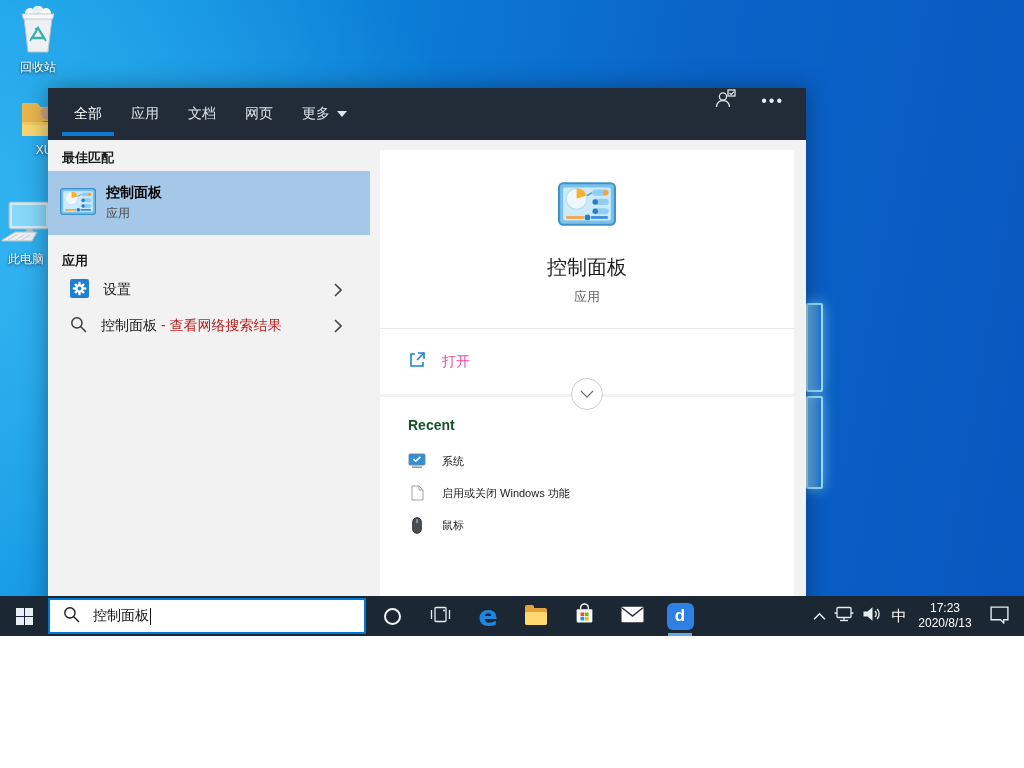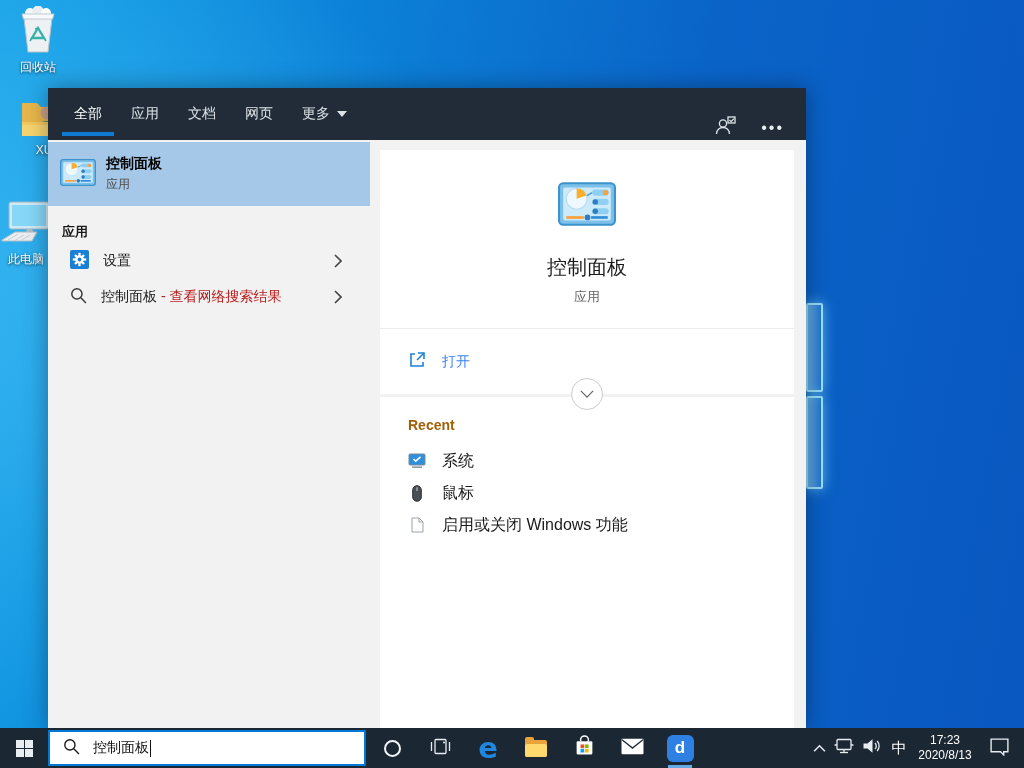--- a/index.html
+++ b/index.html
@@ -1,18 +1,18 @@
 <!DOCTYPE html>
 <html><head>
 <meta charset="utf-8">
 <style>
   * { margin:0; padding:0; box-sizing:border-box; }
   html,body { width:1024px; height:768px; overflow:hidden; }
   body { font-family:"Liberation Sans","DejaVu Sans",sans-serif; }
-  .screen { position:relative; width:1024px; height:768px; overflow:hidden;
+  .screen { position:relative; width:1024px; height:636px; overflow:hidden;
     background:
       radial-gradient(1100px 820px at -12% 38%, #38b6f2 0%, rgba(56,182,242,0) 55%),
       linear-gradient(100deg, #14a0e6 0%, #0c82d8 30%, #0a64c8 62%, #0957c0 100%);
     text-decoration: underline;
   }
   
   .pane { position:absolute; width:17px;
     background:linear-gradient(to right, rgba(190,245,255,.5), rgba(120,200,250,.22));
     border:2px solid rgba(170,240,255,.8); border-radius:2px;
     box-shadow:0 0 14px rgba(140,230,255,.65); }
@@ -22,21 +22,21 @@
   
   .dicon { position:absolute; width:64px; text-align:center; color:#fff; font-size:12px; }
   .dicon .lbl { display:block; margin-top:2px; text-shadow:0 1px 3px rgba(0,0,0,.75); }
   .dicon-bin { left:6px; top:6px; }
   .dicon-folder { left:12px; top:96px; }
   .dicon-pc { left:-6px; top:200px; }
 
   
   .panel { position:absolute; left:48px; top:88px; width:758px; height:640px;
     box-shadow:0 0 22px rgba(0,0,0,.35); }
-  .panel-header { height:52px; background:#212c38; display:flex; align-items:flex-end;
+  .panel-header { height:52px; background:#212c38; display:flex; align-items:flex-start;
     padding:0 22px 0 14px; position:relative; }
   .tabs { display:flex; gap:5px; height:100%; }
   .tab { position:relative; display:flex; align-items:center; padding:0 12px;
     color:#dfe4e9; font-size:14px; cursor:default; }
   .tab.active { color:#fff; }
   .tab.active::after { content:""; position:absolute; left:0; right:0; bottom:4px;
     height:4px; background:#0f7ad2; }
   .caret-down { width:0; height:0; border-left:5px solid transparent;
     border-right:5px solid transparent; border-top:6px solid #dfe4e9; margin-left:7px; }
   .header-right { margin-left:auto; display:flex; align-items:center; gap:24px; }
@@ -60,27 +60,27 @@
   .right-col { flex:1; background:#f2f2f2; padding:10px 12px 0 10px; display:flex;
     flex-direction:column; position:relative; }
   .card { background:#fff; }
   .card-top { height:244px; display:flex; flex-direction:column; }
   .hero { height:178px; display:flex; flex-direction:column; align-items:center; }
   .hero .big-icon { margin-top:32px; }
   .hero-title { margin-top:24px; font-size:20px; color:#1a1a1a; }
   .hero-sub { margin-top:7px; font-size:13px; color:#666; }
   .open-row { height:66px; border-top:1px solid #eaeaea; display:flex; align-items:center;
     padding-left:28px; }
-  .open-row .txt { margin-left:16px; font-size:14px; color:#3b82f6; }
+  .open-row .txt { margin-left:16px; font-size:14px; color:#ec4899; }
   .card-gap { height:3px; }
   .card-recent { flex:1; padding:20px 0 0 28px; }
-  .recent-h { font-size:14px; font-weight:bold; color:#a16207; }
+  .recent-h { font-size:14px; font-weight:bold; color:#14532d; }
   .recent-list { margin-top:12px; }
   .r-item { height:32px; display:flex; align-items:center; }
-  .r-item .txt { margin-left:16px; font-size:16px; color:#1a1a1a; }
+  .r-item .txt { margin-left:16px; font-size:11px; color:#1a1a1a; }
   .r-item .ic { width:18px; display:flex; justify-content:center; }
   .expand-btn { position:absolute; left:201px; top:238px; width:32px; height:32px;
     border-radius:50%; background:#fff; border:1px solid #ccc; display:flex;
     align-items:center; justify-content:center; }
 
   
   .taskbar { position:absolute; left:0; bottom:0; width:1024px; height:40px;
     background:#1b2733; display:flex; align-items:center; }
   .start-btn { width:48px; height:40px; display:flex; align-items:center; justify-content:center; }
   .win-logo { width:17px; height:17px; display:grid; grid-template-columns:8px 8px;
@@ -194,20 +194,21 @@
             <path d="M15.5 5 l1.6 1.6 L20 3.6"></path>
           </svg>
         </span>
         <span class="dots">•••</span>
       </div>
     </div>
 
     <div class="panel-body">
 
       <div class="left-col">
+        <div class="sec-label">最佳匹配</div>
 
         <div class="bm-row">
           <span>
             <svg width="36" height="27" viewBox="0 0 56 42">
               <rect x="1" y="1" width="54" height="40" rx="4" fill="#7cc1ea" stroke="#3c92cc" stroke-width="2"></rect>
               <rect x="5" y="5" width="46" height="32" rx="2" fill="#cdeafa"></rect>
               <circle cx="18" cy="16" r="10" fill="#eef8fe" stroke="#b5dcf2"></circle>
               <path d="M18 16 L18 6 A10 10 0 0 1 27.5 12.8 Z" fill="#f9b02f"></path>
               <path d="M28 13 L33 10" stroke="#4a9bd6" stroke-width="1.4"></path>
               <rect x="33" y="7" width="16" height="6" rx="3" fill="#8fd0f2"></rect>
@@ -310,35 +311,35 @@
                 <svg width="18" height="16" viewBox="0 0 18 16">
                   <rect x="1" y="1" width="16" height="11" rx="1" fill="#2e8fdc" stroke="#7a8b97"></rect>
                   <path d="M5.5 6 l2.2 2.2 L12.5 3.8" stroke="#fff" stroke-width="1.6" fill="none"></path>
                   <rect x="4" y="13.4" width="10" height="1.6" fill="#8a9aa6"></rect>
                 </svg>
               </span>
               <span class="txt">系统</span>
             </div>
             <div class="r-item">
               <span class="ic">
+                <svg width="13" height="16" viewBox="0 0 13 16">
+                  <path d="M1 1 h7 l4 4 v10 H1 Z" fill="#fff" stroke="#9aa3ab"></path>
+                  <path d="M8 1 v4 h4" fill="none" stroke="#9aa3ab"></path>
+                </svg>
+              </span>
+              <span class="txt">启用或关闭 Windows 功能</span>
+            </div>
+            <div class="r-item">
+              <span class="ic">
                 <svg width="10" height="17" viewBox="0 0 10 17">
                   <rect x="0.7" y="0.7" width="8.6" height="15.6" rx="4.3" fill="#4a4f54" stroke="#2e3338"></rect>
                   <line x1="5" y1="2.2" x2="5" y2="6" stroke="#cfd4d8" stroke-width="1"></line>
                 </svg>
               </span>
               <span class="txt">鼠标</span>
-            </div>
-            <div class="r-item">
-              <span class="ic">
-                <svg width="13" height="16" viewBox="0 0 13 16">
-                  <path d="M1 1 h7 l4 4 v10 H1 Z" fill="#fff" stroke="#9aa3ab"></path>
-                  <path d="M8 1 v4 h4" fill="none" stroke="#9aa3ab"></path>
-                </svg>
-              </span>
-              <span class="txt">启用或关闭 Windows 功能</span>
             </div>
           </div>
         </div>
         <div class="expand-btn">
           <svg width="14" height="8" viewBox="0 0 16 9">
               <path d="M1 1 L8 8 L15 1" fill="none" stroke="#666" stroke-width="1.4"></path>
             </svg>
         </div>
       </div>
     </div>

